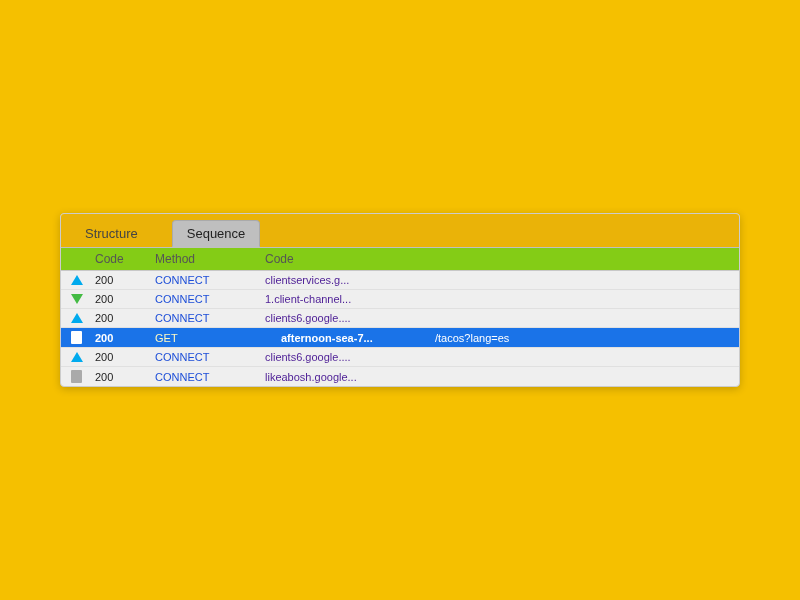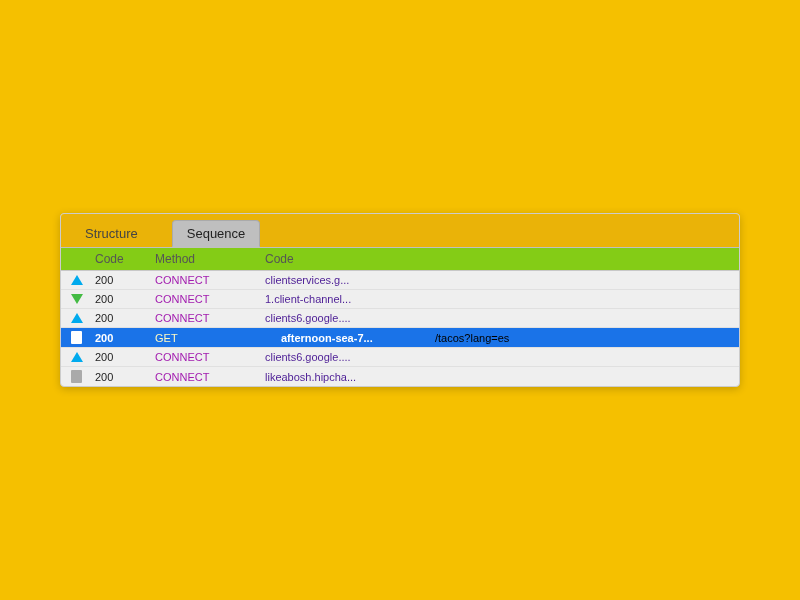--- a/index.html
+++ b/index.html
@@ -132,39 +132,39 @@
 
     .code-cell {
       font-weight: 500;
     }
 
     .table-row.selected .code-cell {
       font-weight: 700;
     }
 
     .method-cell {
-      color: #a21caf;
+      color: #1d4ed8;
     }
 
     .host-cell {
       color: #4c1d95;
     }
 
     .table-row.selected .host-cell {
       color: #FFFFFF;
       font-weight: 600;
       margin-left: 16px;
     }
 
     .path-cell {
       color: #1A73E8;
     }
 
     .table-row.selected .path-cell {
-      color: #000000;
+      color: #ffffff;
       font-weight: 500;
     }
   </style>
 </head>
 <body>
 
 <div class="panel">
 
   <div class="tab-bar">
     <div class="tab">Structure</div>
@@ -229,17 +229,17 @@
       <div class="host-cell">clients6.google....</div>
       <div class="path-cell"></div>
     </div>
 
     <div class="table-row">
       <div class="icon-cell">
         <span class="doc-icon doc-icon-light"></span>
       </div>
       <div class="code-cell">200</div>
       <div class="method-cell">CONNECT</div>
-      <div class="host-cell">likeabosh.hipcha...</div>
+      <div class="host-cell">likeabosh.google...</div>
       <div class="path-cell"></div>
     </div>
   </div>
 </div>
 
 </body></html>

